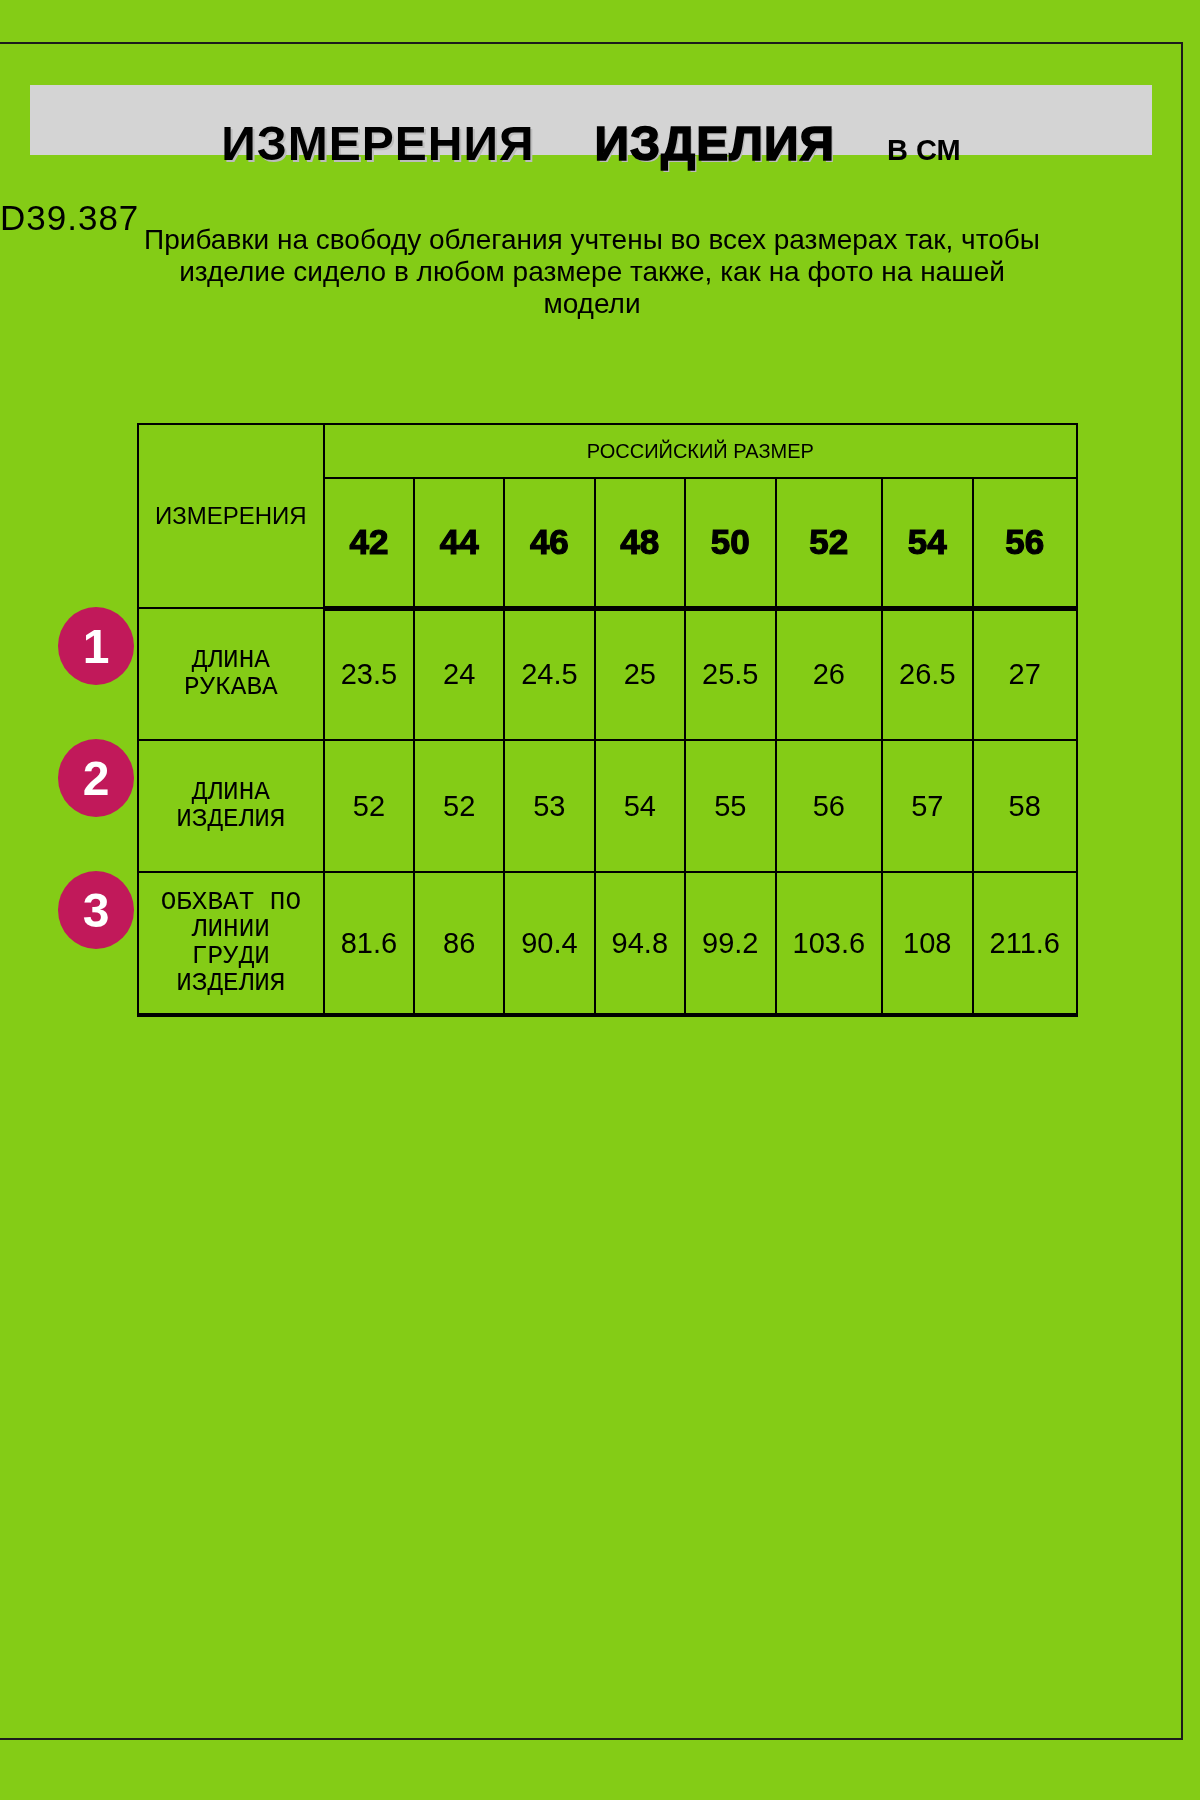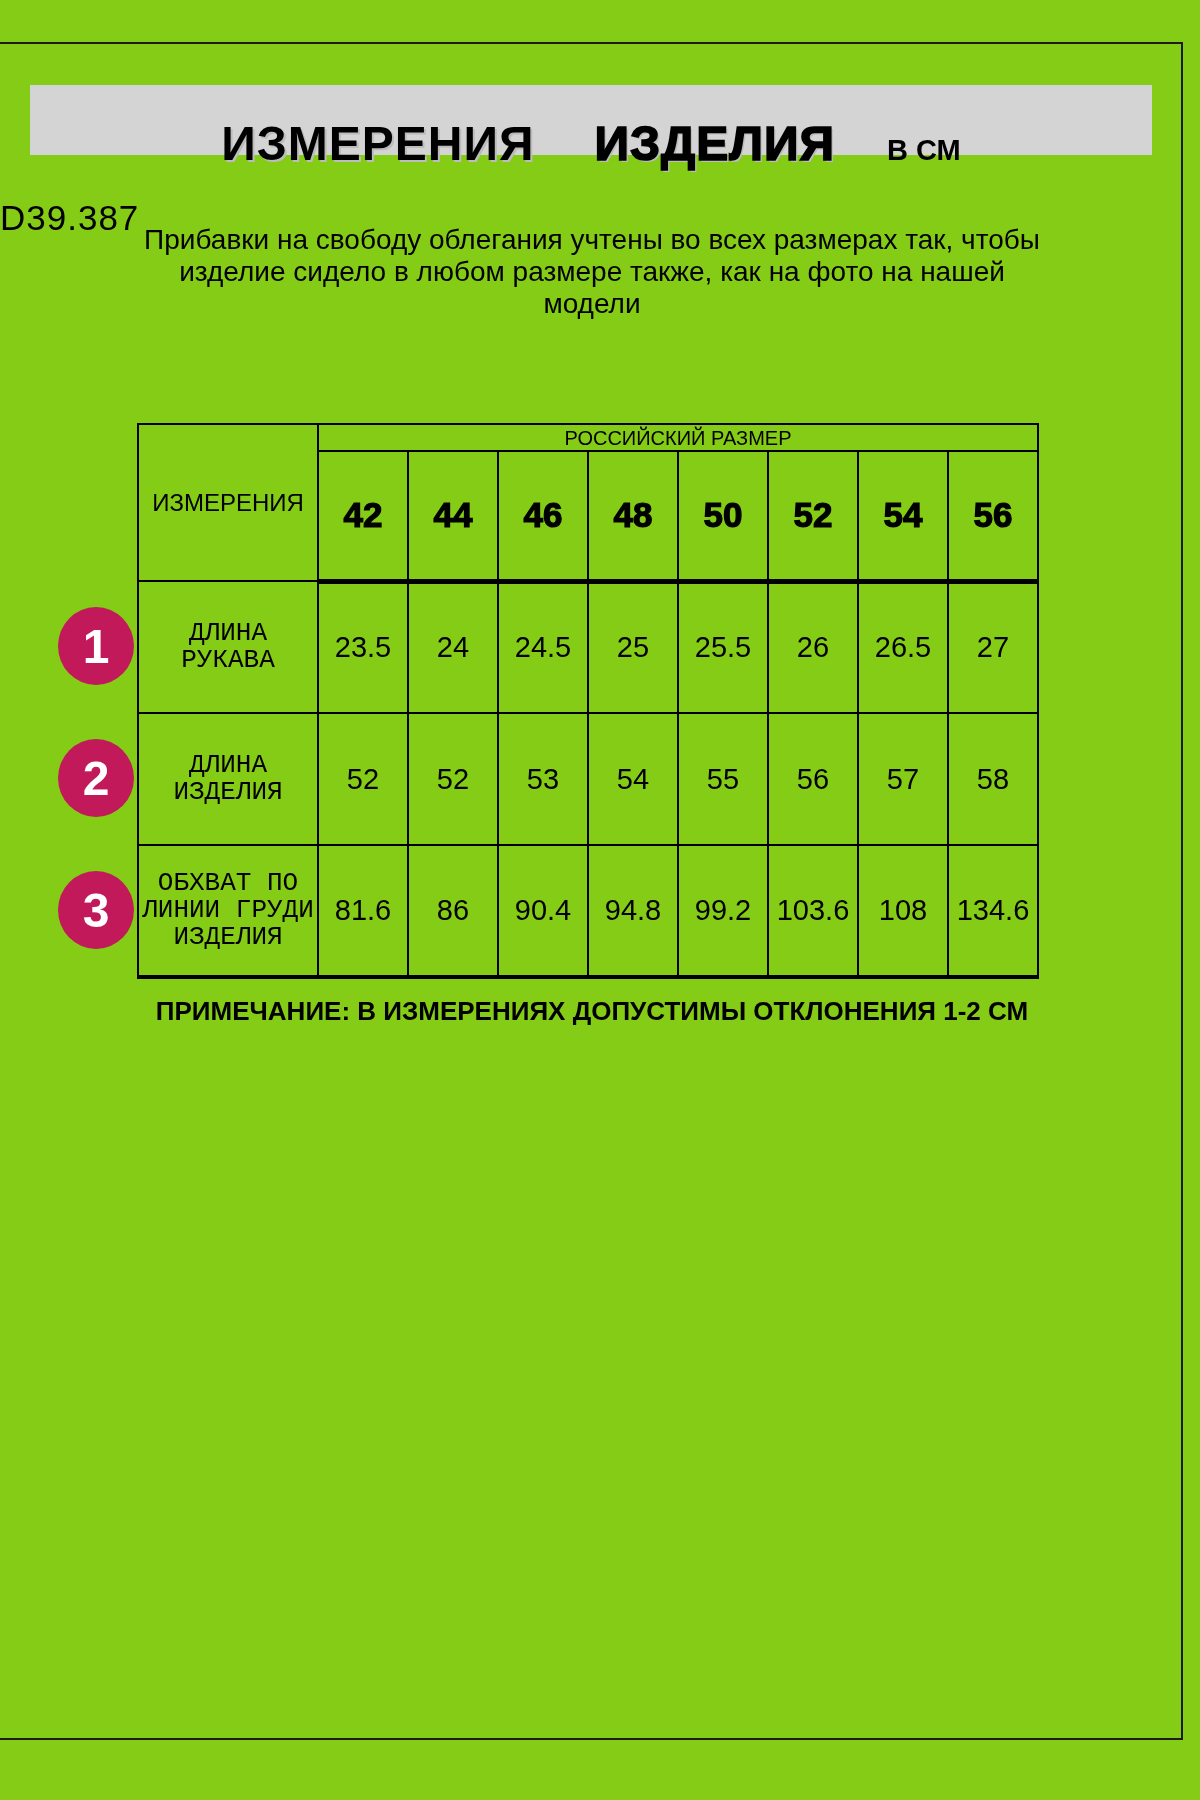--- a/index.html
+++ b/index.html
@@ -66,21 +66,21 @@
   table.size-table {
     position: absolute;
     left: 137px; top: 423px;
     border-collapse: collapse;
     table-layout: fixed;
   }
   table.size-table td {
     border: 2px solid #000;
     text-align: center;
     vertical-align: middle;
-    padding: 0;
+    padding: 16px;
     box-sizing: border-box;
   }
   td.corner {
     width: 180px;
     font-size: 24px;
     border-bottom: 5px solid #000;
   }
   td.group-header {
     height: 27px;
     font-size: 20px;
@@ -188,23 +188,22 @@
       <td class="row-label">ОБХВАТ ПО
 ЛИНИИ ГРУДИ
 ИЗДЕЛИЯ</td>
       <td class="value-cell">81.6</td>
       <td class="value-cell">86</td>
       <td class="value-cell">90.4</td>
       <td class="value-cell">94.8</td>
       <td class="value-cell">99.2</td>
       <td class="value-cell">103.6</td>
       <td class="value-cell">108</td>
-      <td class="value-cell">134.6</td>
+      <td class="value-cell">211.6</td>
     </tr>
   </tbody>
     </table>
 
   <div class="marker m1">1</div>
   <div class="marker m2">2</div>
   <div class="marker m3">3</div>
 
-  <div class="note">ПРИМЕЧАНИЕ: В ИЗМЕРЕНИЯХ ДОПУСТИМЫ ОТКЛОНЕНИЯ 1-2 СМ</div>
 </div>
 
 </body></html>

